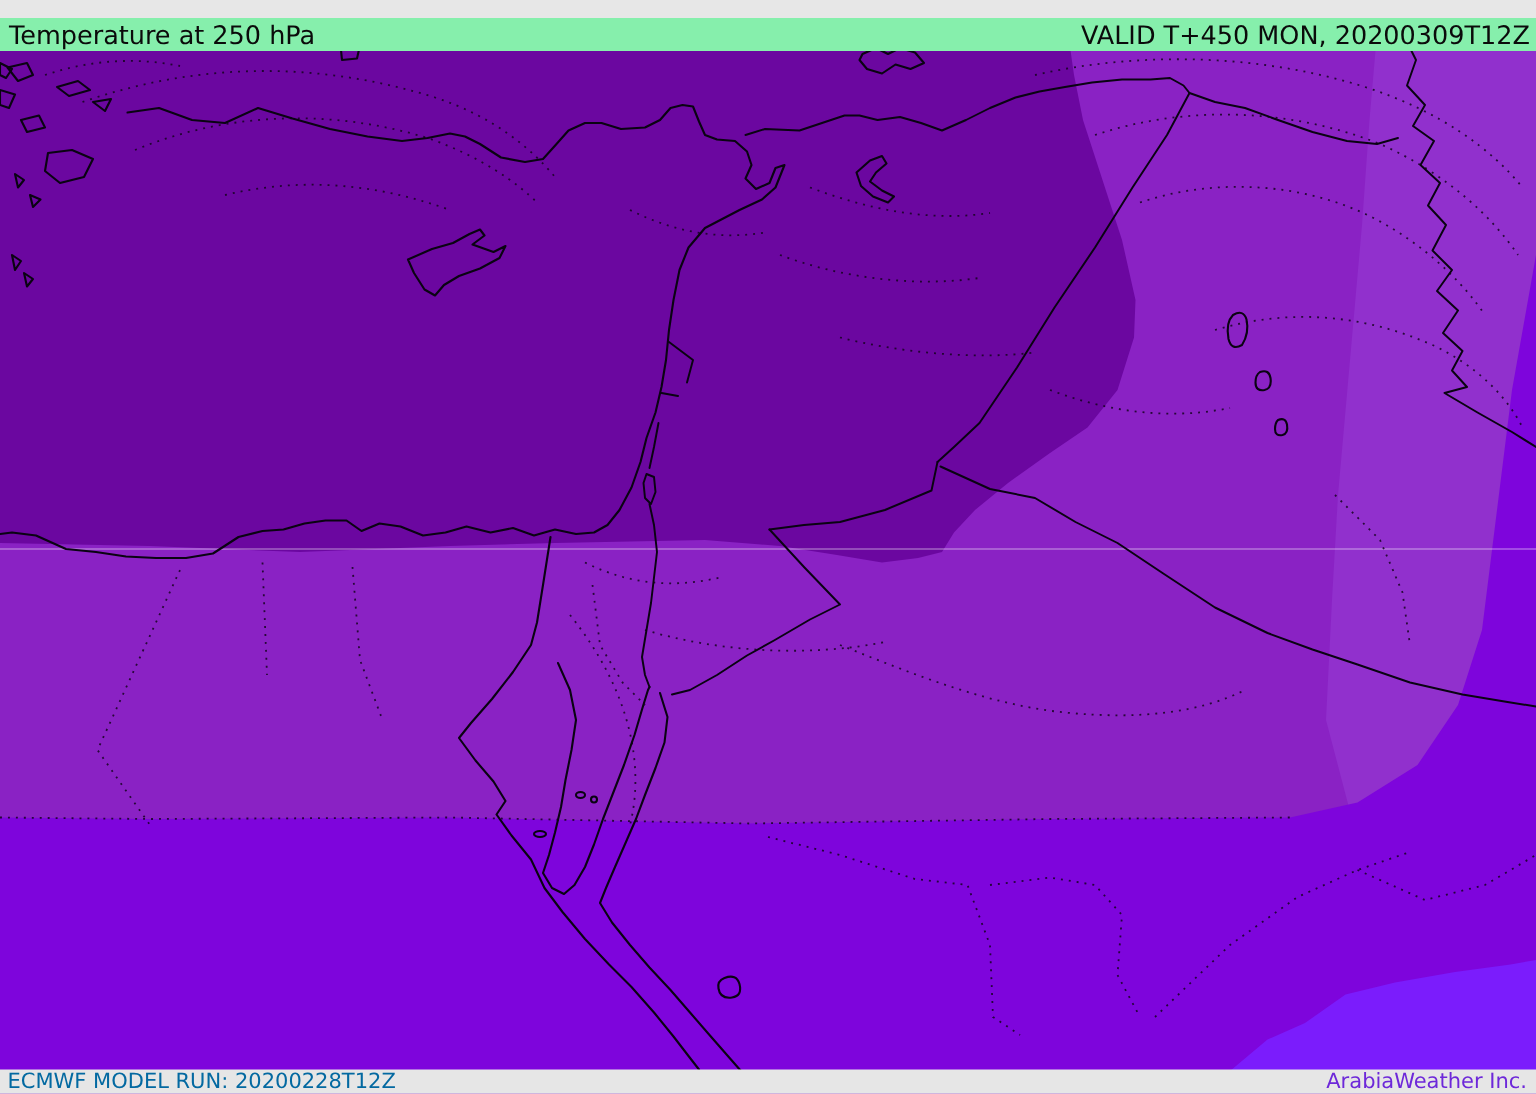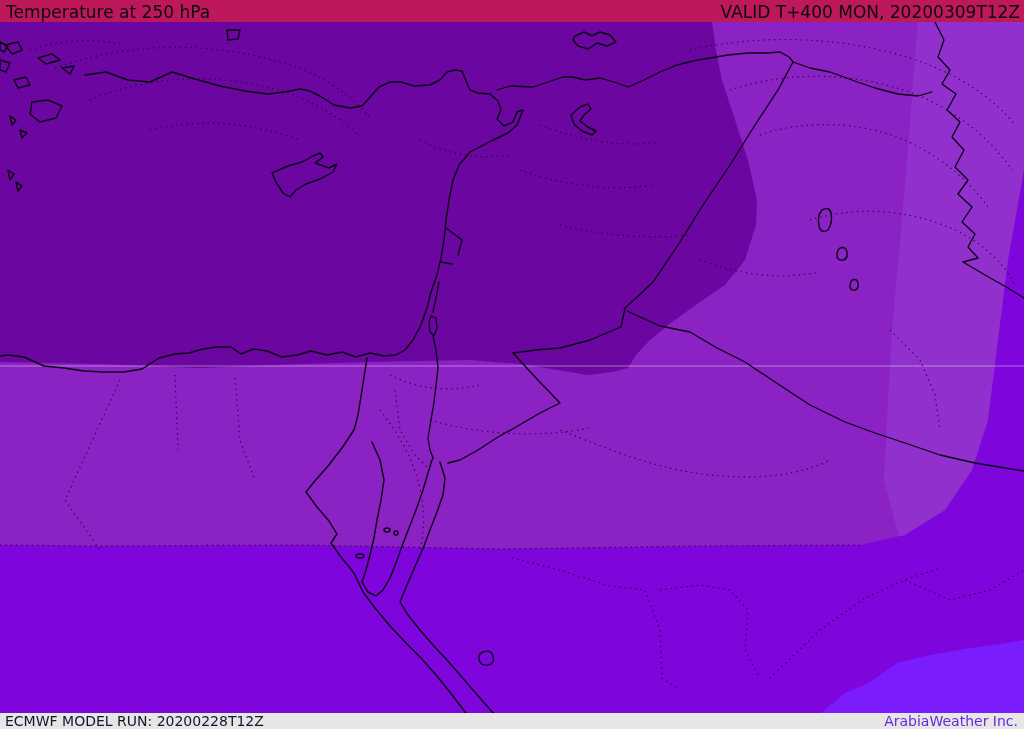--- a/index.html
+++ b/index.html
@@ -4,37 +4,37 @@
 <style>
   html,body{margin:0;padding:0;}
   body{
     width:1024px;height:729px;position:relative;overflow:hidden;
     background:#e7e7e7;
     font-family:"DejaVu Sans","Liberation Sans",sans-serif;
   }
   .map-wrap{position:absolute;inset:0;}
   .map-wrap svg{display:block;}
   .topbar{
-    position:absolute;top:0;left:0;width:100%;height:22px;
-    background:#be185d;z-index:5;
+    position:absolute;top:12px;left:0;width:100%;height:22px;
+    background:#86efac;z-index:5;
   }
   .topbar .title{
     position:absolute;left:6px;top:2px;font-size:17px;color:#0b0b0b;
     letter-spacing:0px;white-space:nowrap;
   }
   .topbar .valid{
     position:absolute;right:4px;top:2px;font-size:17px;color:#0b0b0b;
     white-space:nowrap;
   }
   .bottombar{
     position:absolute;bottom:0;left:0;width:100%;height:16px;
     background:#e6e6e6;z-index:5;
   }
   .bottombar .run{
-    position:absolute;left:5px;top:0px;font-size:14px;color:#0f172a;white-space:nowrap;
+    position:absolute;left:5px;top:0px;font-size:14px;color:#0369a1;white-space:nowrap;
   }
   .bottombar .company{
     position:absolute;right:6px;top:0px;font-size:14px;color:#6d28d9;white-space:nowrap;
   }
 </style>
 </head>
 <body>
 
 <div class="map-wrap">
 <svg width="1024" height="729" viewBox="0 0 1024 729" xmlns="http://www.w3.org/2000/svg">
@@ -139,19 +139,19 @@
     <path d="M 446,228 L 462,240 L 458,255"></path>
     <path d="M 441,262 L 452,264"></path>
 
     <path d="M 935,22 L 944,40 L 938,57 L 950,70 L 942,84 L 956,94 L 947,110 L 960,122 L 952,137 L 964,150 L 955,167 L 968,180 L 958,194 L 972,207 L 962,222 L 975,234 L 968,247 L 978,258 L 963,262 L 985,275 L 1008,288 L 1024,298"></path>
   </g>
 </svg>
 </div>
 
 <div class="topbar">
   <span class="title">Temperature at 250 hPa</span>
-  <span class="valid">VALID T+400 MON, 20200309T12Z</span>
+  <span class="valid">VALID T+450 MON, 20200309T12Z</span>
 </div>
 
 <div class="bottombar">
   <span class="run">ECMWF MODEL RUN: 20200228T12Z</span>
   <span class="company">ArabiaWeather Inc.</span>
 </div>
 
 </body></html>

